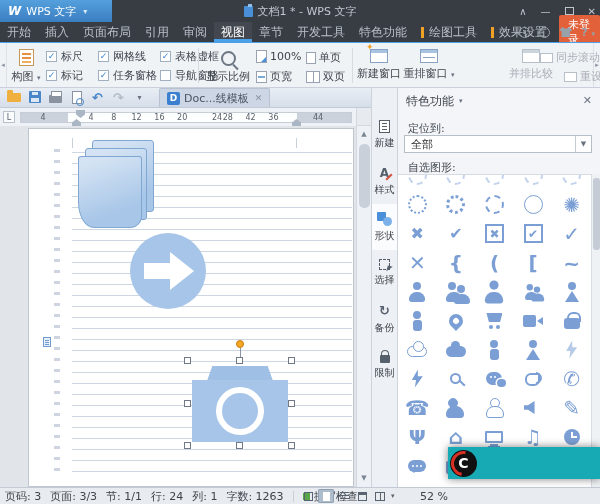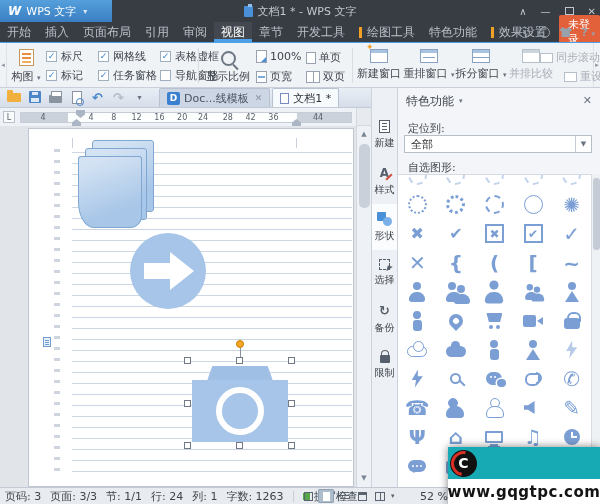--- a/index.html
+++ b/index.html
@@ -282,22 +282,22 @@
   <div class="menubar">
     <div class="mtabs">
         <div class="mtab">开始</div>
         <div class="mtab">插入</div>
         <div class="mtab">页面布局</div>
         <div class="mtab">引用</div>
         <div class="mtab">审阅</div>
         <div class="mtab active">视图</div>
         <div class="mtab">章节</div>
         <div class="mtab">开发工具</div>
+        <div class="mtab">特色功能</div>
         <div class="mtab ctx">绘图工具</div>
-        <div class="mtab">特色功能</div>
         <div class="mtab ctx">效果设置</div>
       </div>
     <div class="login-btn">未登录</div>
     <div class="mb-icons">
       <span class="mb-ring dot"></span>
       <span class="mb-ring"></span>
       <span class="mb-shirt"></span>
       <span class="mb-help">? <span class="c">▾</span></span>
     </div>
   </div>
@@ -368,24 +368,20 @@
     <div class="rsep" style="left:352px"></div>
 
     <div class="bigbtn" style="left:356px;width:46px">
       <span class="ic-win star"></span>
       <span class="lbl">新建窗口</span>
     </div>
     <div class="bigbtn" style="left:404px;width:50px">
       <span class="ic-win arr"></span>
       <span class="lbl"><span>重排窗口</span> <span class="caret7">▾</span></span>
     </div>
-    <div class="bigbtn" style="left:456px;width:50px">
-      <span class="ic-win split"></span>
-      <span class="lbl"><span>拆分窗口</span> <span class="caret7">▾</span></span>
-    </div>
     <div class="bigbtn grey" style="left:508px;width:46px">
       <span class="ic-win"></span>
       <span class="lbl">并排比较</span>
     </div>
     <div class="zitem grey" style="left:540px;top:7px">
       <span class="ic-small"></span>
         <span>同步滚动</span>
     </div>
     <div class="zitem grey" style="left:564px;top:26px">
       <span class="ic-small"></span>
@@ -409,44 +405,40 @@
         </span>
       <span class="qbtn qi-undo">↶</span>
       <span class="qbtn qi-redo">↷</span>
       <span class="qbtn qi-caret">▾</span>
     </div>
     <div class="dtabs">
         <div class="dtab">
           <span class="docer">D</span>
           <span>Doc...线模板</span>
           <span class="tclose">✕</span>
-        </div>
-        <div class="dtab active">
-          <span class="wdoc"></span>
-          <span>文档1 *</span>
         </div>
       </div>
   </div>
   <div class="tclose-bar">✕</div>
 
   <div class="rulerrow">
     <div class="tabsel">L</div>
     <div class="rul-strip">
       <div class="rul-grey l"></div>
       <div class="rul-grey r"></div>
     </div>
     <span class="rnum" style="left:43px">4</span>
     <span class="rnum" style="left:318px">44</span>
     <div class="rnums">
         <span class="rnum" style="left: 91px;">4</span>
         <span class="rnum" style="left: 113.8px;">8</span>
         <span class="rnum" style="left: 136.6px;">12</span>
         <span class="rnum" style="left: 159.4px;">16</span>
         <span class="rnum" style="left: 182.2px;">20</span>
-        <span class="rnum" style="left: 203px;">24</span>
+        <span class="rnum" style="left: 217px;">24</span>
         <span class="rnum" style="left: 227.8px;">28</span>
         <span class="rnum" style="left: 250.6px;">42</span>
         <span class="rnum" style="left: 273.4px;">36</span>
       </div>
     <div class="marker mk-first"></div>
     <div class="marker mk-left"></div>
     <div class="marker mk-right"></div>
   </div>
 
   <div class="docarea">
@@ -787,18 +779,15 @@
     </div>
     <div class="sb-zoom">52 %</div>
   </div>
 
   <div class="wm">
     <div class="wm-top">
       <span class="wm-logo">
           <span class="c">C</span>
         </span>
     </div>
-    <div class="wm-bottom">
-      <span class="wm-url">www.gqgtpc.com</span>
-    </div>
   </div>
 
 </div>
 
 </body></html>

